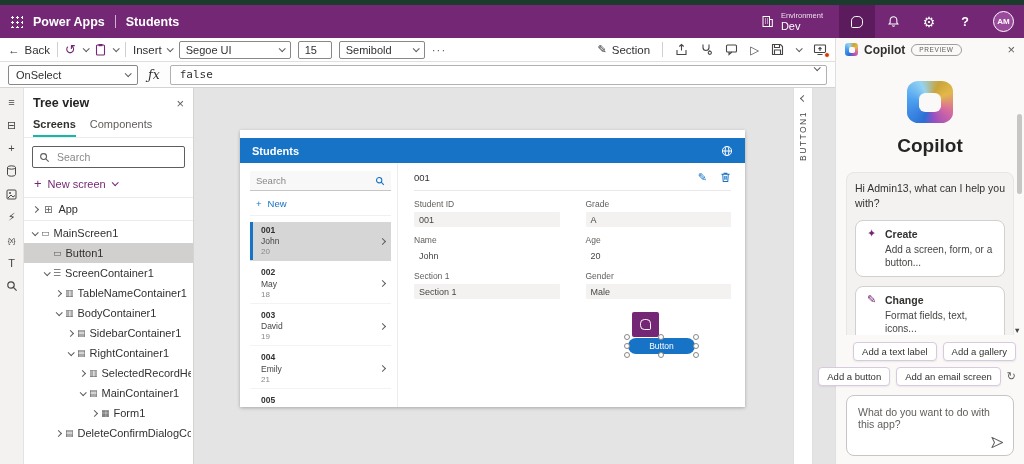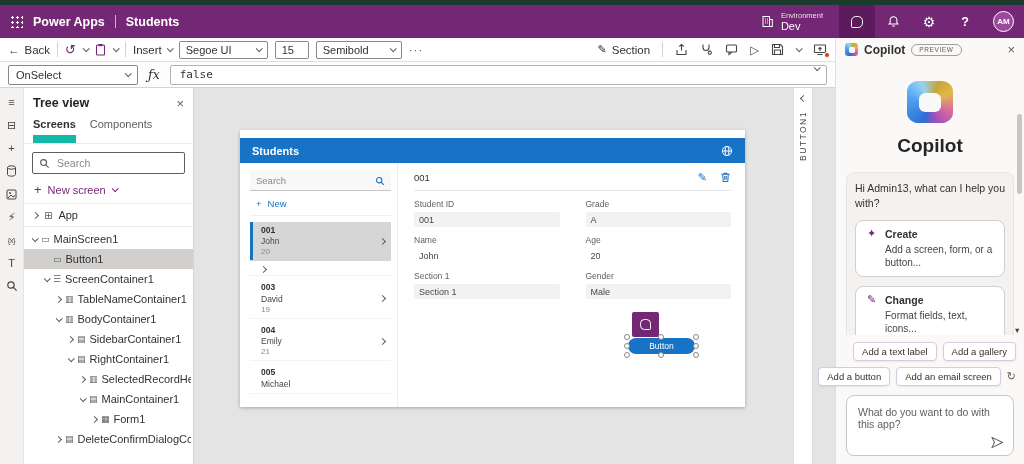--- a/index.html
+++ b/index.html
@@ -35,21 +35,21 @@
   
   .workspace{display:flex;height:426px;}
   .left-col{width:835px;display:flex;flex-direction:column;}
 
   
   .toolbar{height:24px;display:flex;align-items:center;padding:0 8px;gap:7px;border-bottom:1px solid #e1dfdd;font-size:11.5px;color:#323130;background:#fff;}
   .tb-item{display:flex;align-items:center;gap:5px;cursor:pointer;white-space:nowrap;}
   .tb-sep{width:1px;height:15px;background:#d2d0ce;}
   .tb-ico{color:#742774;font-size:13px;line-height:1;}
   .tb-box{height:18px;border:1px solid #8a8886;border-radius:2px;display:flex;align-items:center;justify-content:space-between;padding:0 6px;gap:6px;background:#fff;font-size:11px;cursor:pointer;}
-  .font-box{width:89px;}
+  .font-box{width:112px;}
   .size-box{width:34px;justify-content:flex-start;}
   .weight-box{width:86px;}
   .overflow{color:#605e5c;letter-spacing:1px;cursor:pointer;}
   .tb-right{margin-left:auto;display:flex;align-items:center;gap:12px;}
   .tb-svg{display:flex;align-items:center;color:#484644;cursor:pointer;}
   .pub-wrap{position:relative;}
   .pub-dot{position:absolute;right:-3px;bottom:-2px;width:6px;height:6px;border-radius:50%;background:#d83b01;border:1px solid #fff;}
 
   
   .fxbar{height:26px;display:flex;align-items:center;gap:10px;padding:0 8px;border-bottom:1px solid #d6d4d2;background:#fdfdfd;}
@@ -65,21 +65,21 @@
   .rail-btn{width:16px;height:14px;display:flex;align-items:center;justify-content:center;font-size:11px;cursor:pointer;}
   .rail-var{font-size:7.5px;letter-spacing:-.5px;}
 
   
   .tree{width:170px;background:#fff;border-right:1px solid #d6d4d2;display:flex;flex-direction:column;font-size:11px;overflow:hidden;}
   .tree-head{display:flex;justify-content:space-between;align-items:center;padding:8px 9px 4px;}
   .tree-title{font-size:12.5px;font-weight:bold;color:#252423;}
   .x-close{color:#605e5c;font-size:13px;line-height:1;cursor:pointer;}
   .tree-tabs{display:flex;gap:14px;padding:0 9px;border-bottom:1px solid #edebe9;}
   .tab{padding:4px 0 5px;color:#605e5c;cursor:pointer;font-size:11px;}
-  .tab.active{color:#323130;font-weight:bold;border-bottom:8px solid #14b8a6;}
+  .tab.active{color:#323130;font-weight:bold;border-bottom:2px solid #14b8a6;}
   .tree-search{margin:8px 8px 5px;height:22px;border:1px solid #605e5c;border-radius:2px;display:flex;align-items:center;padding:0 6px;gap:5px;background:#fff;}
   .tree-search input{flex:1;border:0;outline:none;font-size:10.5px;color:#323130;background:transparent;width:60px;}
   .tree-search input::placeholder{color:#8a8886;}
   .new-screen{display:flex;align-items:center;gap:6px;padding:4px 10px 7px;color:#742774;cursor:pointer;}
   .plus-p{font-size:13px;line-height:1;}
   .chev-purple{border-color:#742774;}
   .app-row{display:flex;align-items:center;gap:6px;padding:5px 9px;border-top:1px solid #edebe9;cursor:pointer;color:#323130;}
   .grid-ico{font-size:10px;color:#5b5b5b;}
   .tree-rows{flex:1;overflow:hidden;border-top:1px solid #edebe9;padding-top:2px;}
   .tree-row{display:flex;align-items:center;height:20px;gap:4px;white-space:nowrap;overflow:hidden;cursor:pointer;padding-right:2px;}
@@ -489,20 +489,25 @@
                     <div class="stu-item selected" data-name="list-item">
                       <span class="stu-lines">
                         <span class="stu-id" style="display:block" data-name="student-id">001</span>
                         <span class="stu-name" style="display:block" data-name="student-name">John</span>
                         <span class="stu-age" style="display:block" data-name="student-age">20</span>
                       </span>
                       <span class="stu-chev chev chev-right" data-name="chevron-right-icon"></span>
                     </div>
 
                     <div class="stu-item" data-name="list-item">
+                      <span class="stu-lines">
+                        <span class="stu-id" style="display:block" data-name="student-id">002</span>
+                        <span class="stu-name" style="display:block" data-name="student-name">May</span>
+                        <span class="stu-age" style="display:block" data-name="student-age">18</span>
+                      </span>
                       <span class="stu-chev chev chev-right" data-name="chevron-right-icon"></span>
                     </div>
 
                     <div class="stu-item" data-name="list-item">
                       <span class="stu-lines">
                         <span class="stu-id" style="display:block" data-name="student-id">003</span>
                         <span class="stu-name" style="display:block" data-name="student-name">David</span>
                         <span class="stu-age" style="display:block" data-name="student-age">19</span>
                       </span>
                       <span class="stu-chev chev chev-right" data-name="chevron-right-icon"></span>

